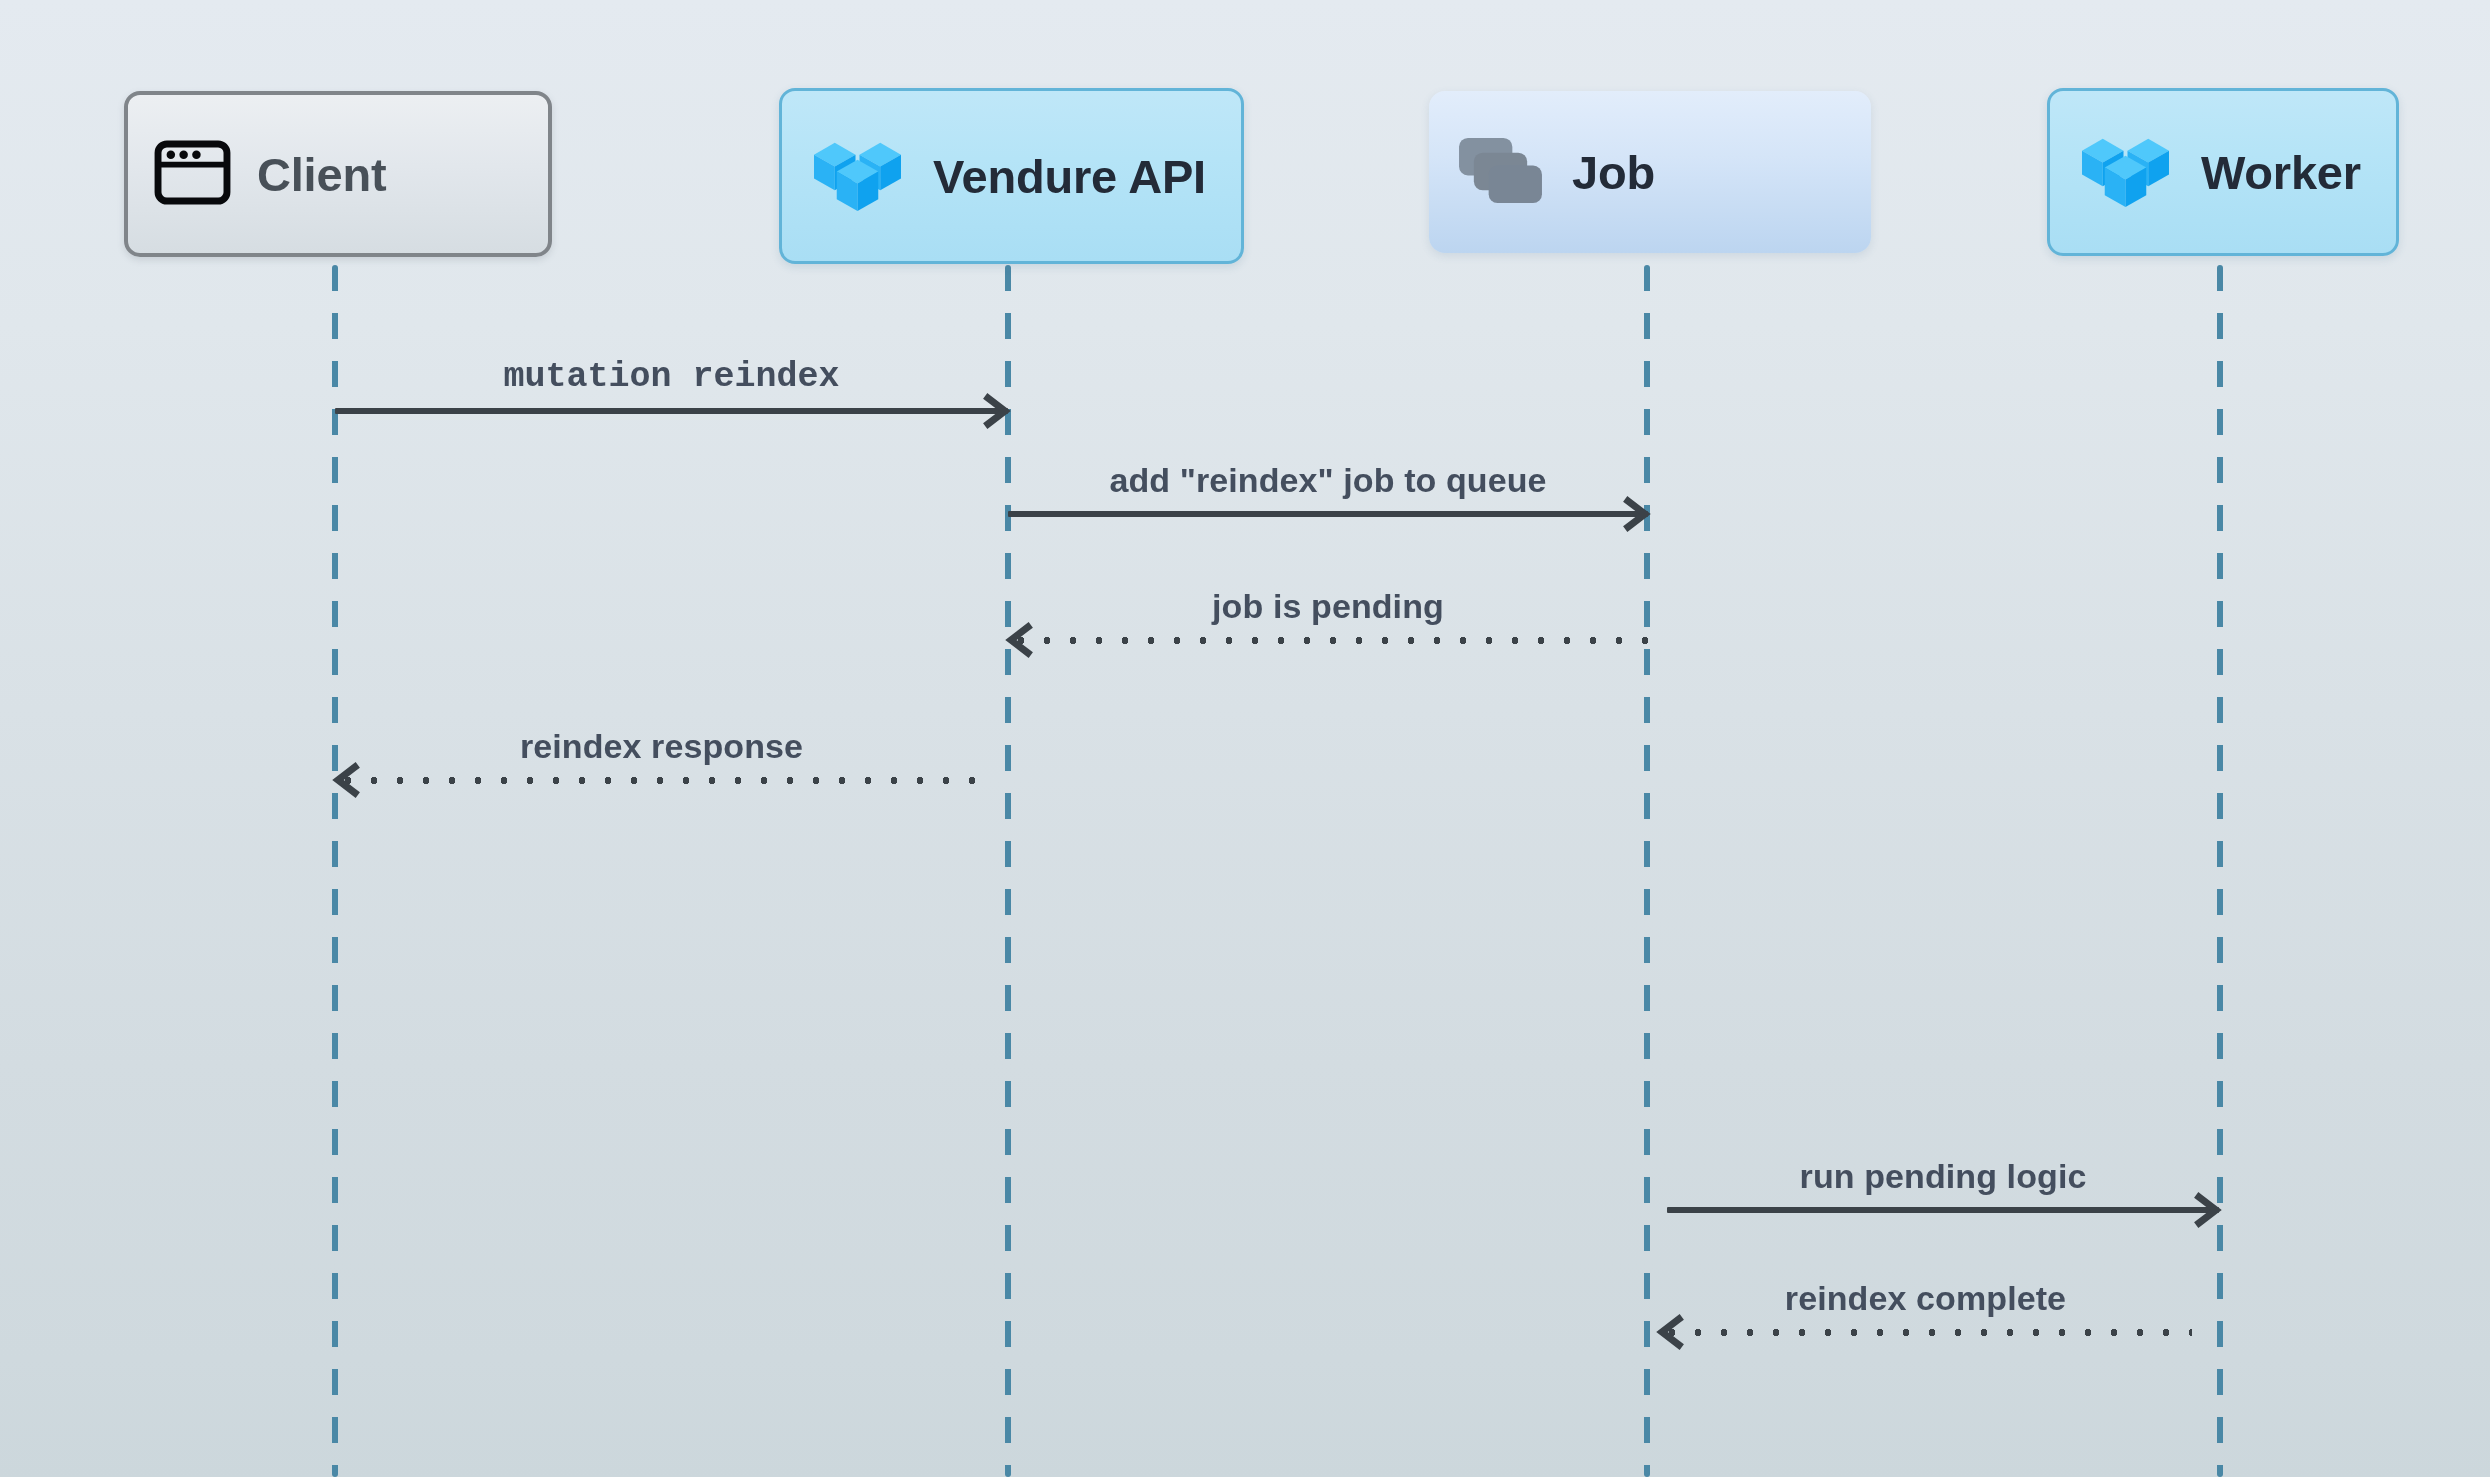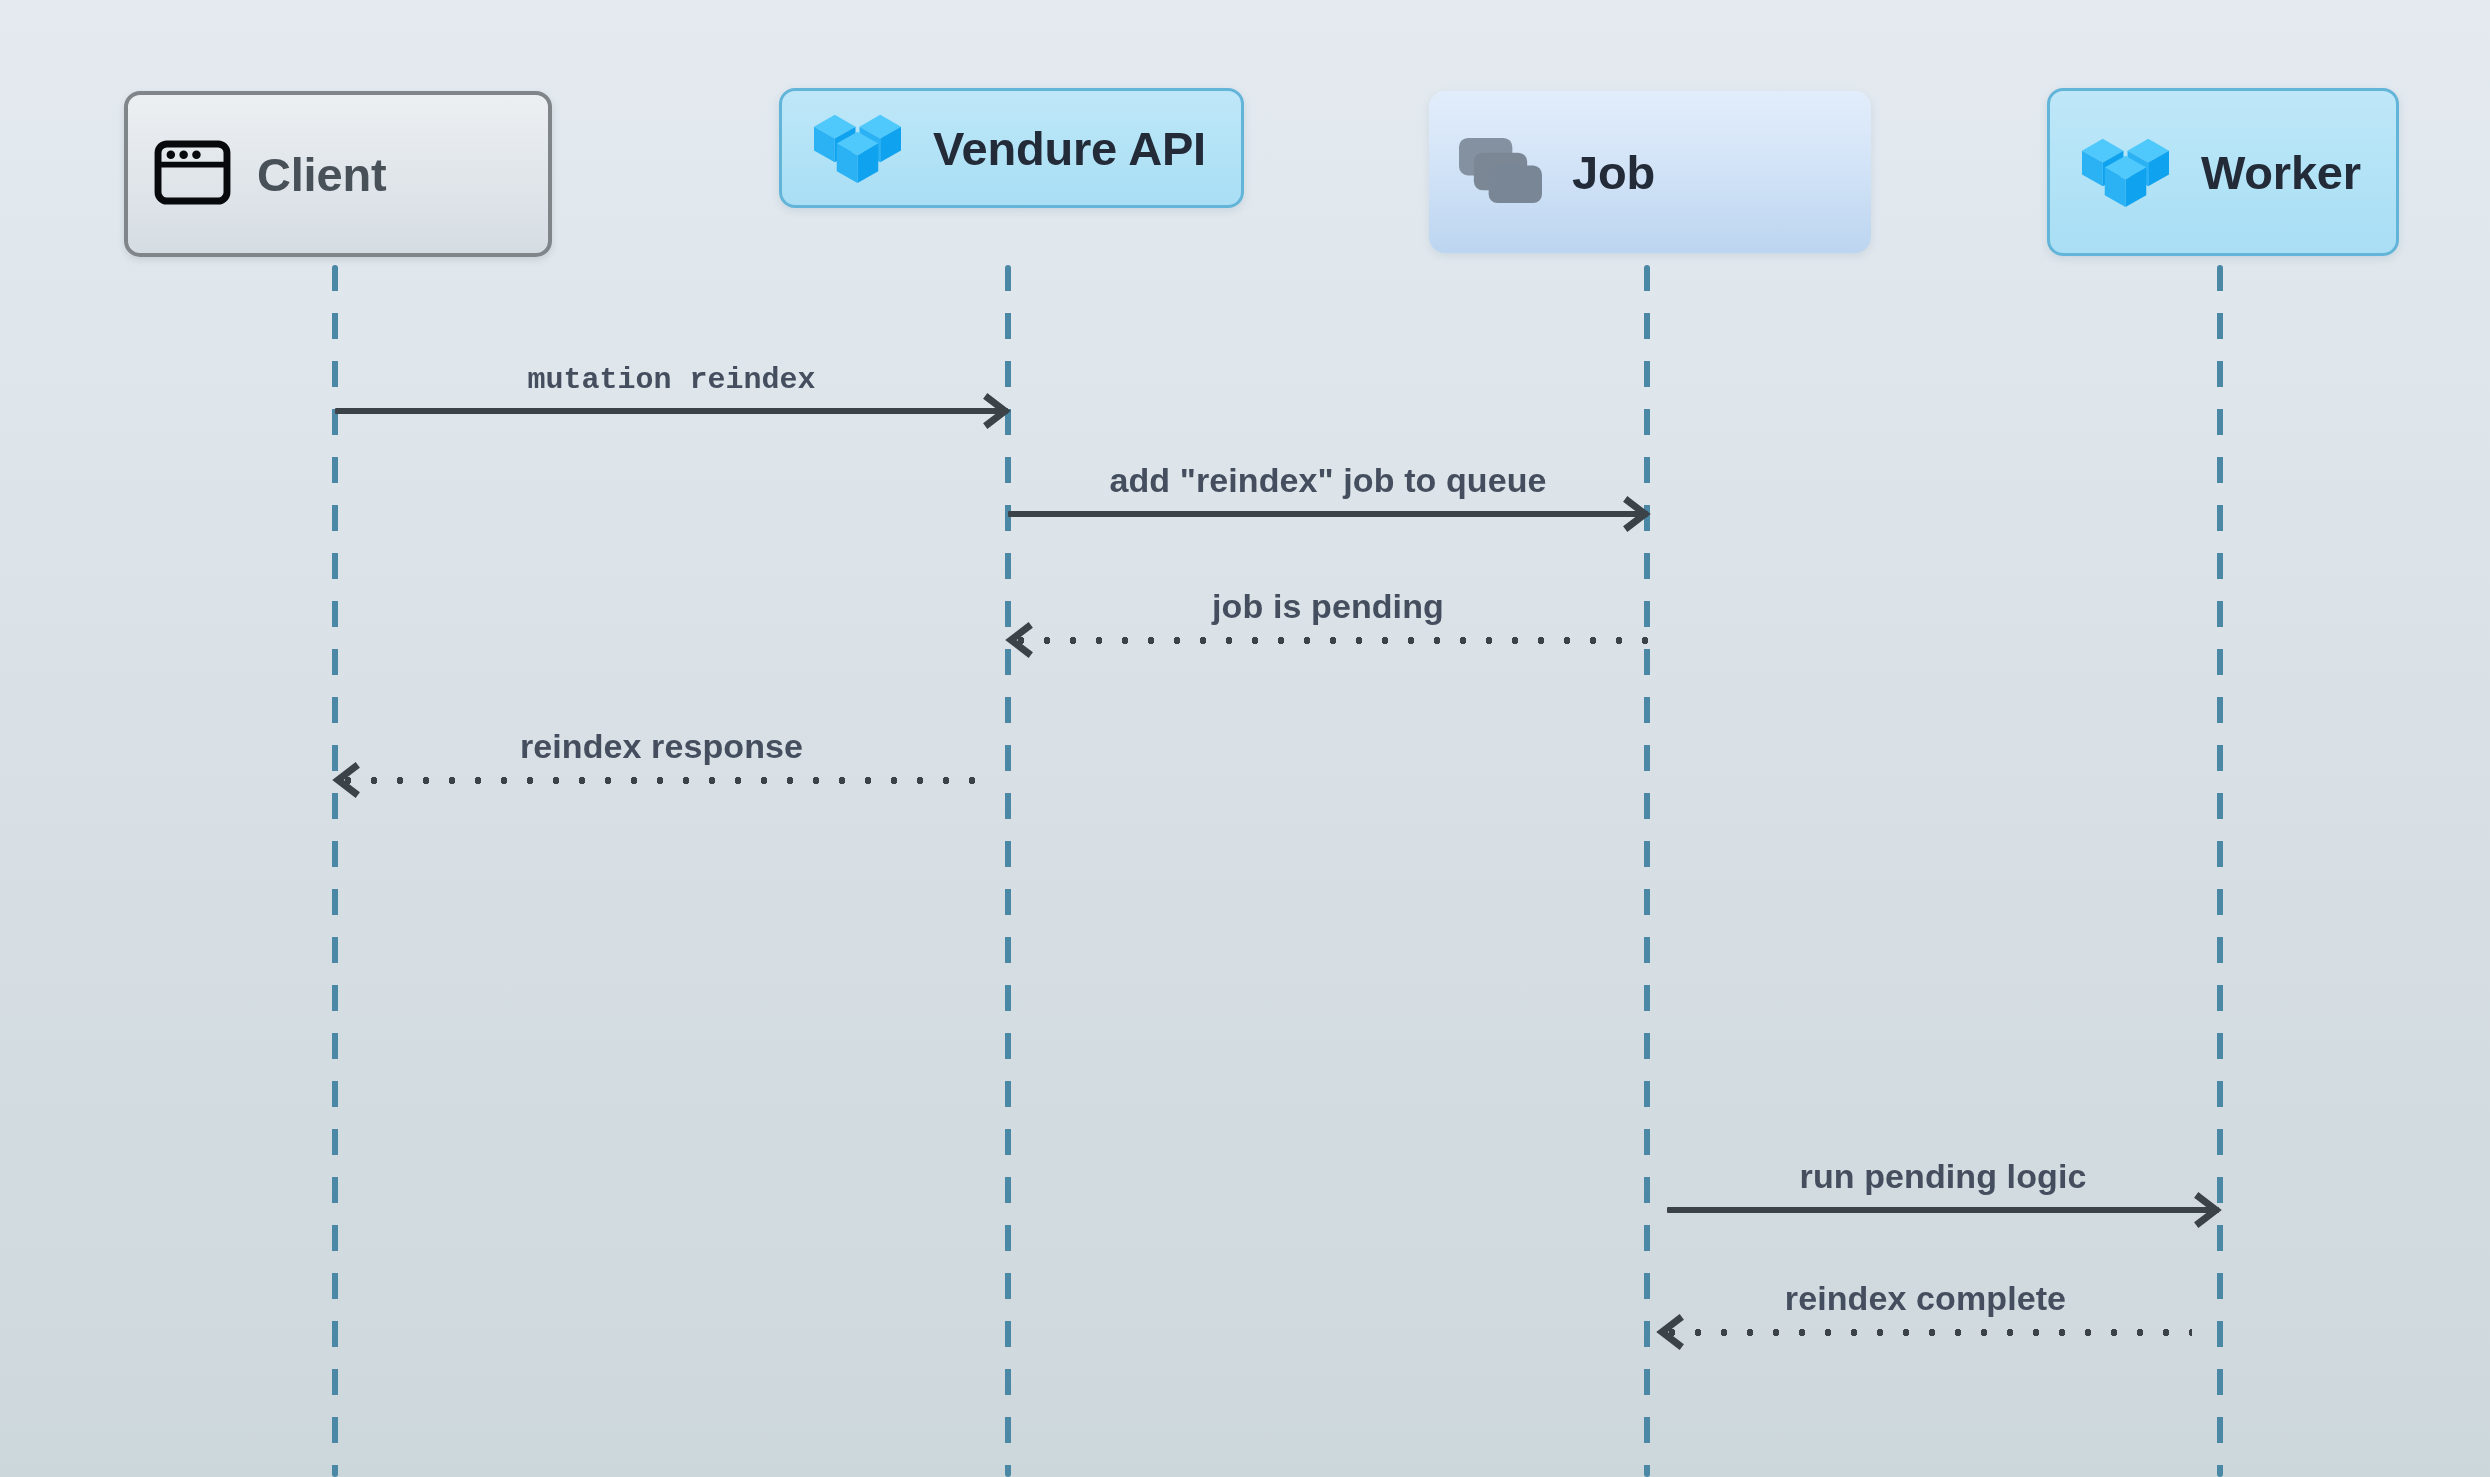--- a/index.html
+++ b/index.html
@@ -82,21 +82,21 @@
     width: 100%;
     text-align: center;
     font-size: 34px;
     font-weight: bold;
     color: #444e5e;
     white-space: nowrap;
     letter-spacing: 0.1px;
   }
   .msg-label.mono {
     font-family: "Liberation Mono", monospace;
-    font-size: 30px;
+    font-size: 35px;
     font-weight: bold;
     letter-spacing: 0px;
   }
   .msg-line {
     position: absolute;
     left: 0;
     right: 0;
     top: 0;
   }
   .msg-line.solid {
@@ -139,21 +139,21 @@
         <rect x="4" y="4" width="70" height="58" rx="9" ry="9" fill="none" stroke="#08090c" stroke-width="7"></rect>
         <line x1="6" y1="25" x2="72" y2="25" stroke="#08090c" stroke-width="6"></line>
         <circle cx="17" cy="15" r="4.3" fill="#08090c"></circle>
         <circle cx="30" cy="15" r="4.3" fill="#08090c"></circle>
         <circle cx="43" cy="15" r="4.3" fill="#08090c"></circle>
       </svg>
     </span>
     <span class="actor-label">Client</span>
   </div>
 
-  <div class="actor vendure" style="left:779px; top:88px; width:465px; height:120px;">
+  <div class="actor vendure" style="left:779px; top:88px; width:465px; height:176px;">
     <span class="actor-icon">
       <svg width="99" height="85" viewBox="0 0 100 86">
 
         <polygon points="6,23 27,11 48,23 27,35" fill="#4fc8fb"></polygon>
         <polygon points="6,23 27,35 27,59 6,47" fill="#2ab2f5"></polygon>
         <polygon points="27,35 48,23 48,47 27,59" fill="#0fa2ef"></polygon>
 
         <polygon points="52,23 73,11 94,23 73,35" fill="#4fc8fb"></polygon>
         <polygon points="52,23 73,35 73,59 52,47" fill="#2ab2f5"></polygon>
         <polygon points="73,35 94,23 94,47 73,59" fill="#0fa2ef"></polygon>

